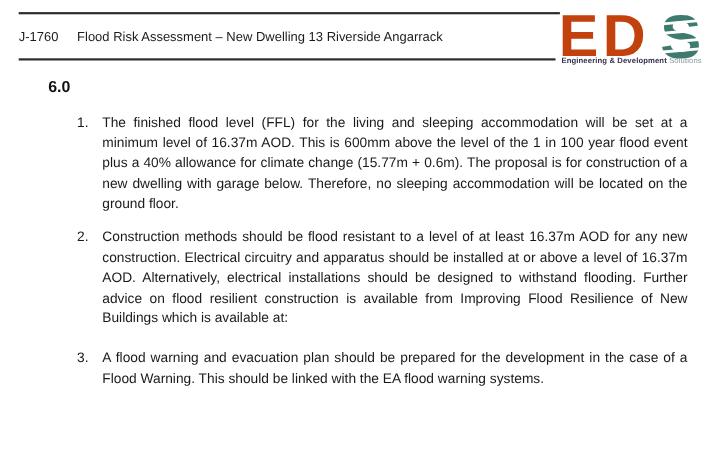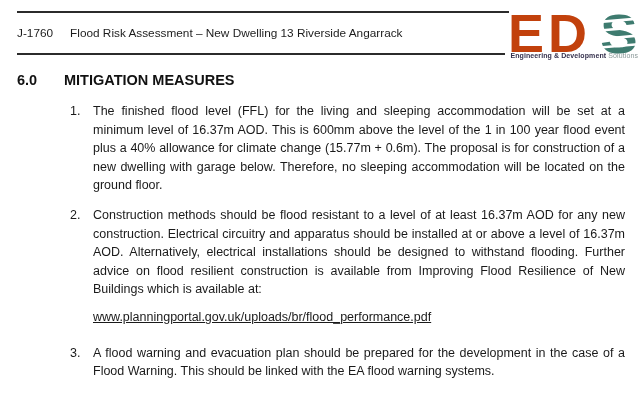--- a/index.html
+++ b/index.html
@@ -41,21 +41,21 @@
     position: absolute; right: 0; top: 52px;
     font-size: 7px; white-space: nowrap; letter-spacing: 0.1px;
   }
   .tagline-bold { font-weight: bold; color: #35314d; }
   .tagline-light { color: #8a9898; }
 
   
   .content { position: absolute; left: 17px; top: 72px; width: 608px; }
 
   .section-heading { display: flex; font-size: 14.5px; font-weight: bold; color: #111; }
-  .section-num { flex: 0 0 47px; }
+  .section-num { flex: 0 0 47px; text-align: right; }
 
   .intro {
     margin: 12px 0 0 47px;
     font-size: 12.5px; line-height: 18.6px;
     text-align: justify;
   }
 
   .measure { display: flex; padding-left: 53px; font-size: 12.5px; line-height: 18.6px; }
   .measure-1 { margin-top: 14px; }
   .measure-2 { margin-top: 11px; }
@@ -102,37 +102,33 @@
     <div class="logo-tagline">
       <span class="tagline-bold">Engineering &amp; Development</span>
       <span class="tagline-light">Solutions</span>
     </div>
   </div>
 
   <div class="content">
 
     <div class="section-heading">
       <span class="section-num">6.0</span>
-      <span class="section-title">MITIGATION MEASURES</span>
     </div>
 
 
     <div class="measure measure-1">
       <span class="measure-num">1.</span>
       <p class="measure-text"><span>The finished flood level (FFL) for the living and sleeping accommodation will be set at a minimum level of </span><b class="inline-bold">16.37m AOD</b><span>. This is 600mm above the level of the 1 in 100 year flood event plus a 40% allowance for climate change (15.77m + 0.6m). The proposal is for construction of a new dwelling with garage below. Therefore, no sleeping accommodation will be located on the ground floor.</span></p>
     </div>
 
     <div class="measure measure-2">
       <span class="measure-num">2.</span>
       <p class="measure-text">Construction methods should be flood resistant to a level of at least 16.37m AOD for any new construction. Electrical circuitry and apparatus should be installed at or above a level of 16.37m AOD. Alternatively, electrical installations should be designed to withstand flooding. Further advice on flood resilient construction is available from Improving Flood Resilience of New Buildings which is available at:</p>
     </div>
 
-    <div class="link-row">
-      <a class="doc-link">www.planningportal.gov.uk/uploads/br/flood_performance.pdf</a>
-    </div>
 
     <div class="measure measure-3">
       <span class="measure-num">3.</span>
       <p class="measure-text">A flood warning and evacuation plan should be prepared for the development in the case of a Flood Warning. This should be linked with the EA flood warning systems.</p>
     </div>
 
   </div>
 </div>
 
 </body></html>

